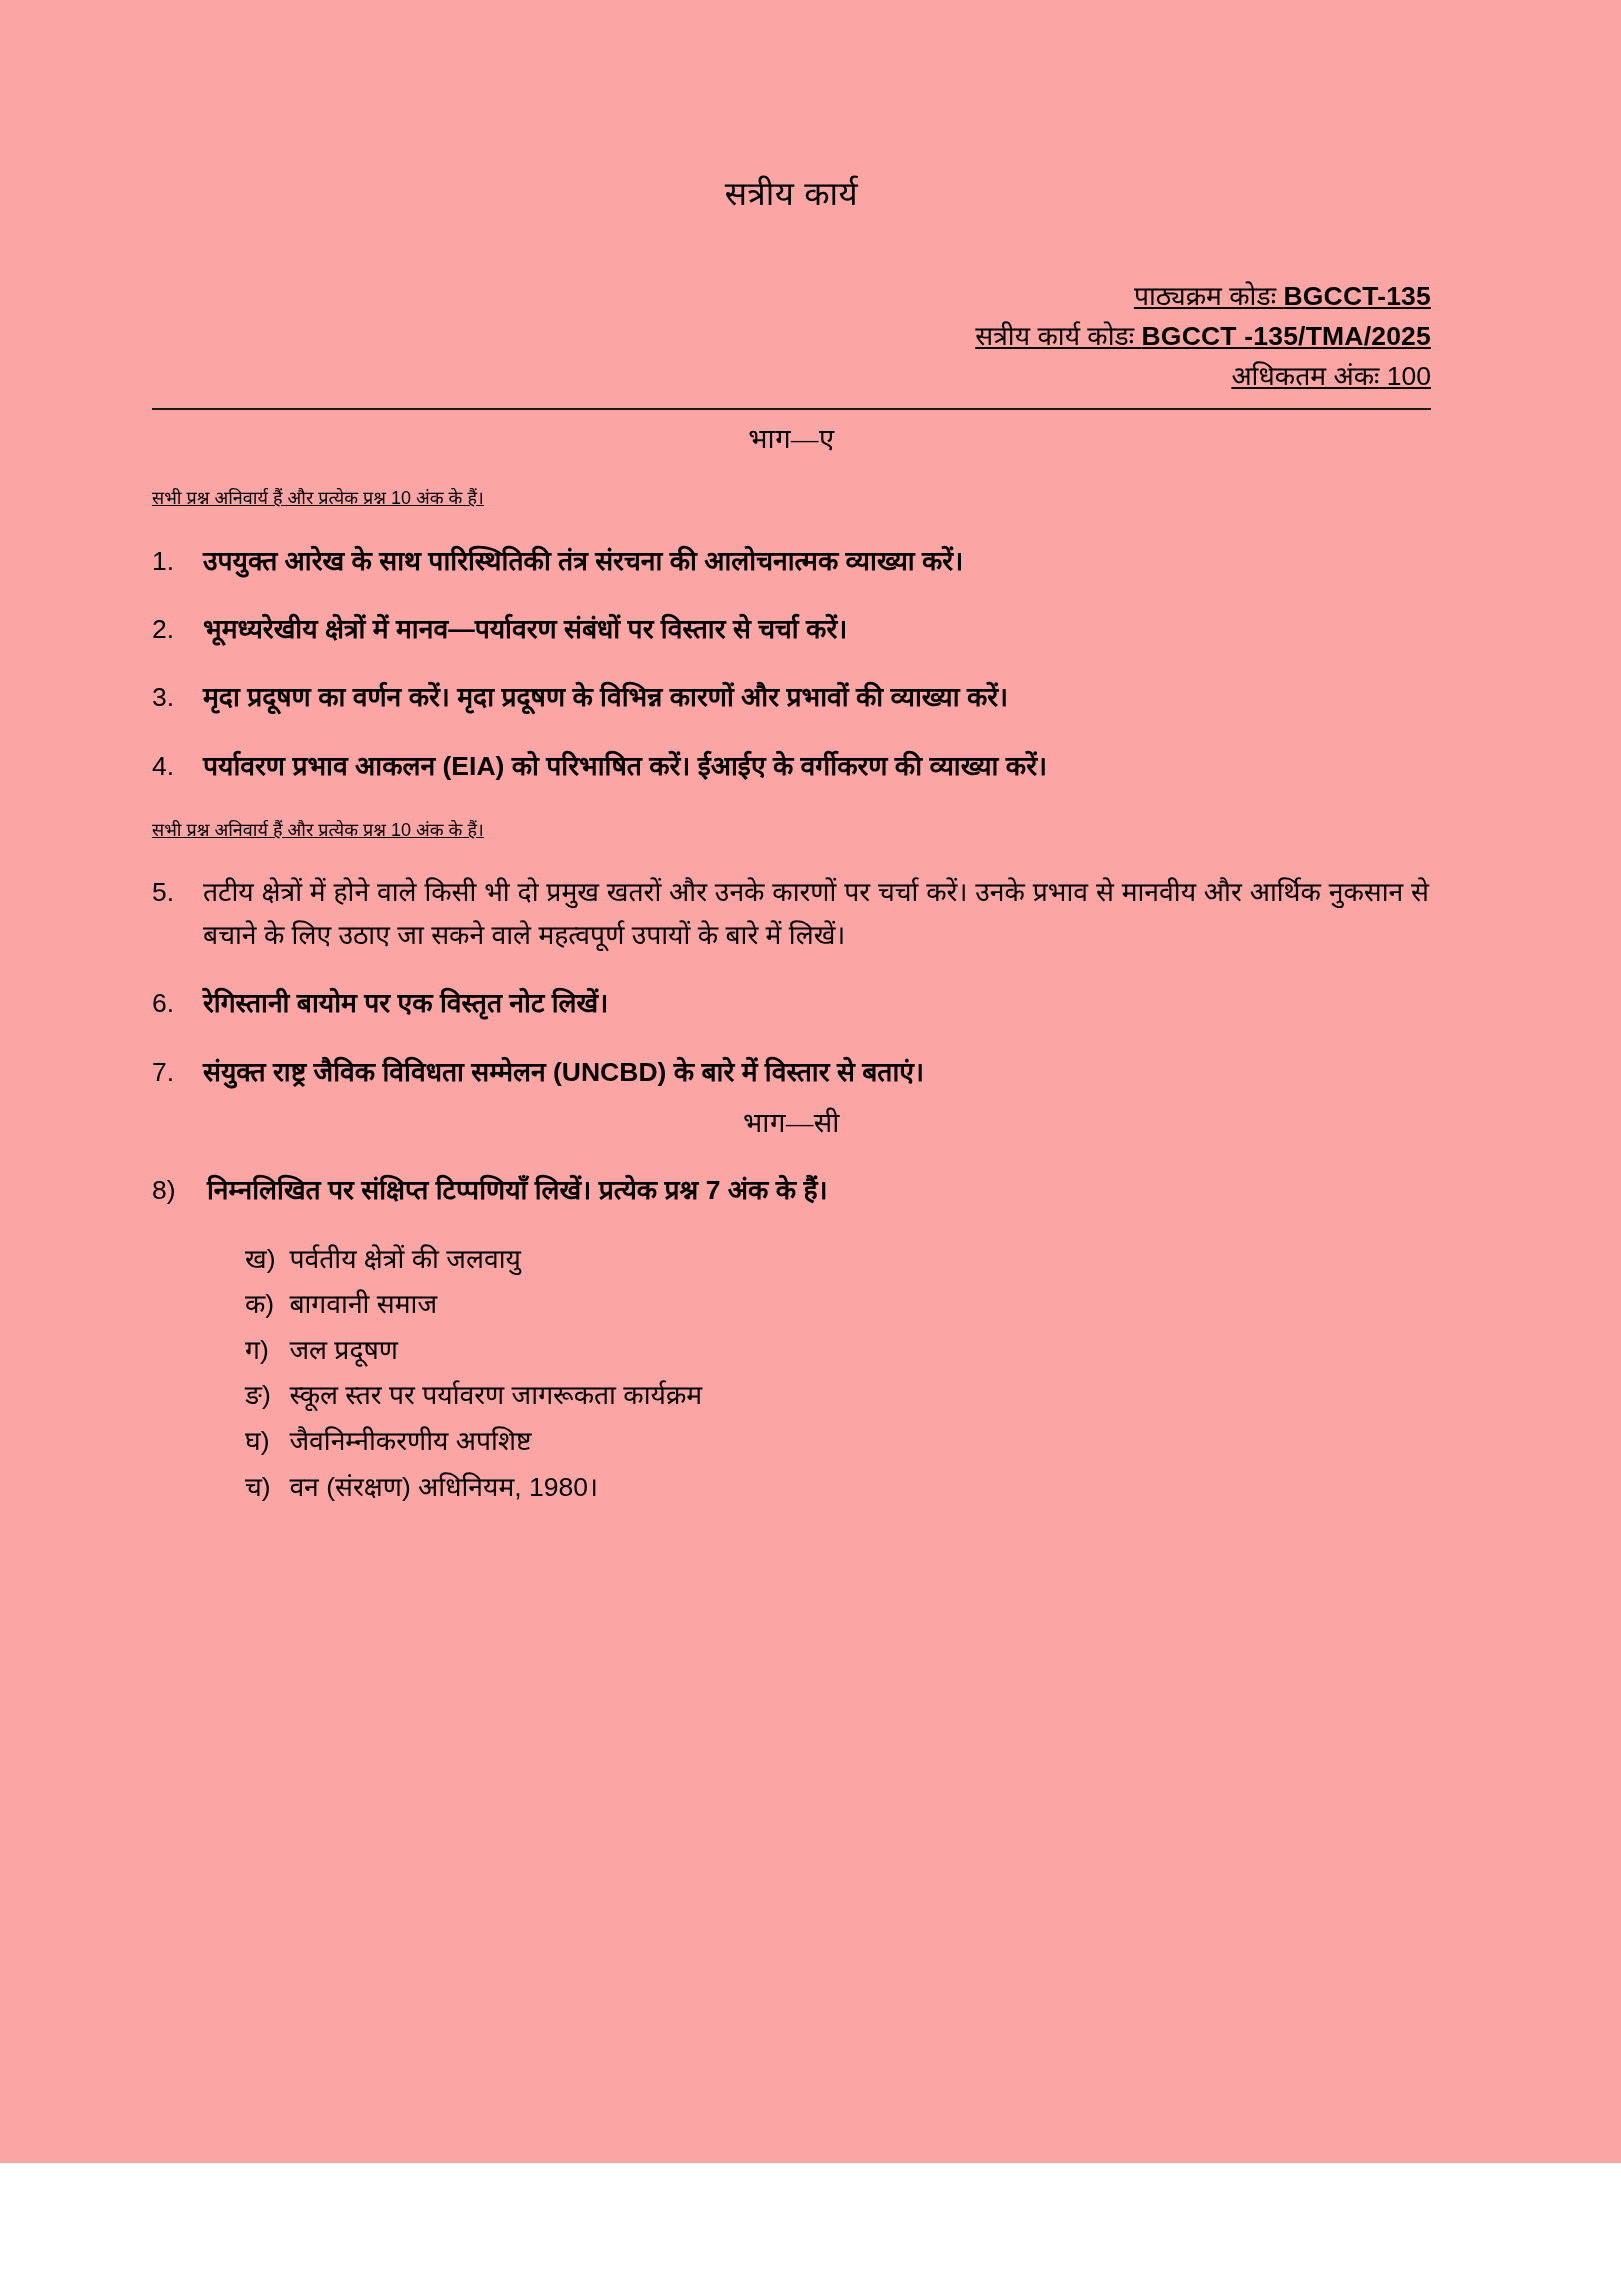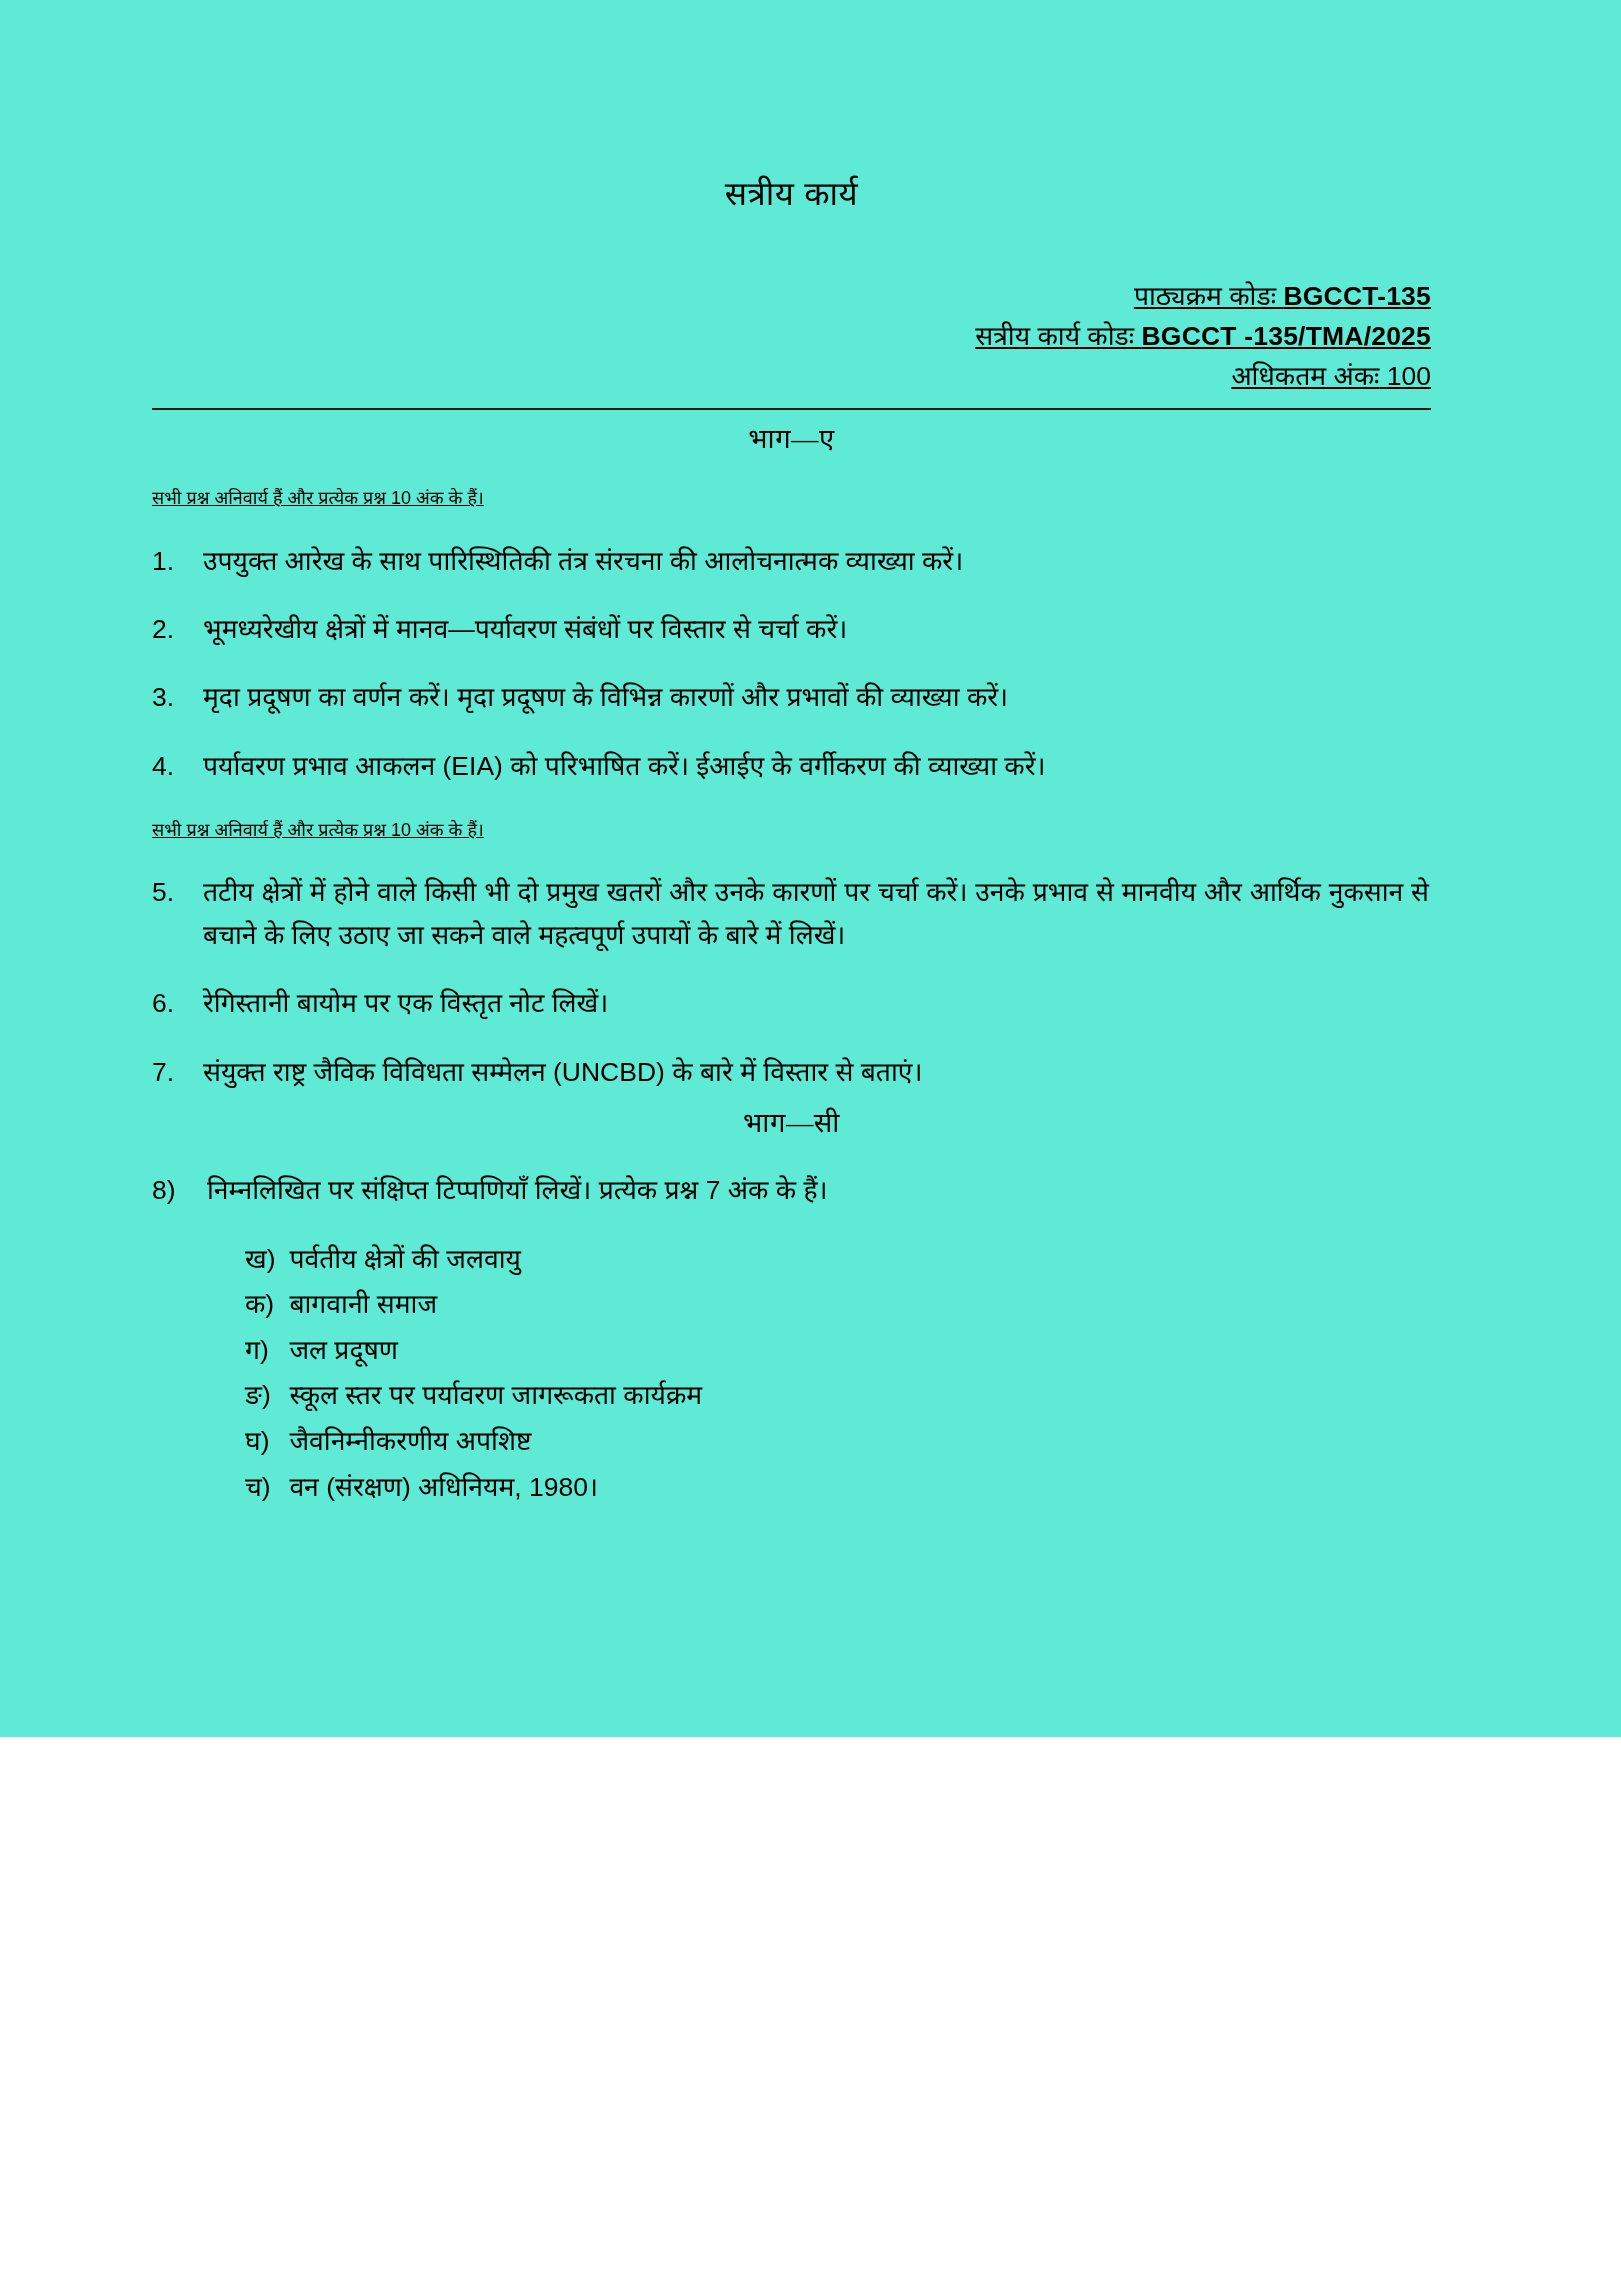--- a/index.html
+++ b/index.html
@@ -9,23 +9,23 @@
     background: #ffffff;
   }
   body {
     font-family: "Liberation Sans", "DejaVu Sans", sans-serif;
     color: #000000;
     -webkit-font-smoothing: antialiased;
   }
   .page {
     position: relative;
     width: 1621px;
-    height: 1737px;
+    height: 2163px;
     margin: 0 auto;
-    background: #5eead4;
+    background: #fca5a5;
     box-sizing: border-box;
     padding: 0;
     overflow: hidden;
   }
   .content {
     position: absolute;
     left: 152px;
     top: 0;
     width: 1279px;
   }
@@ -95,21 +95,21 @@
     flex: 0 0 auto;
     width: 51px;
     text-align: left;
   }
   .qtext {
     flex: 1 1 auto;
     text-align: justify;
     text-justify: inter-word;
     padding-right: 2px;
   }
-  .qtext.nojust { text-align: left; }
+  .qtext.nojust { text-align: left; font-weight: bold; }
 
   
   .partc-item {
     display: flex;
     align-items: flex-start;
     font-size: 26.5px;
     line-height: 1.6;
     margin-top: 29px;
   }
   .partc-item .qnum { width: 55px; }

